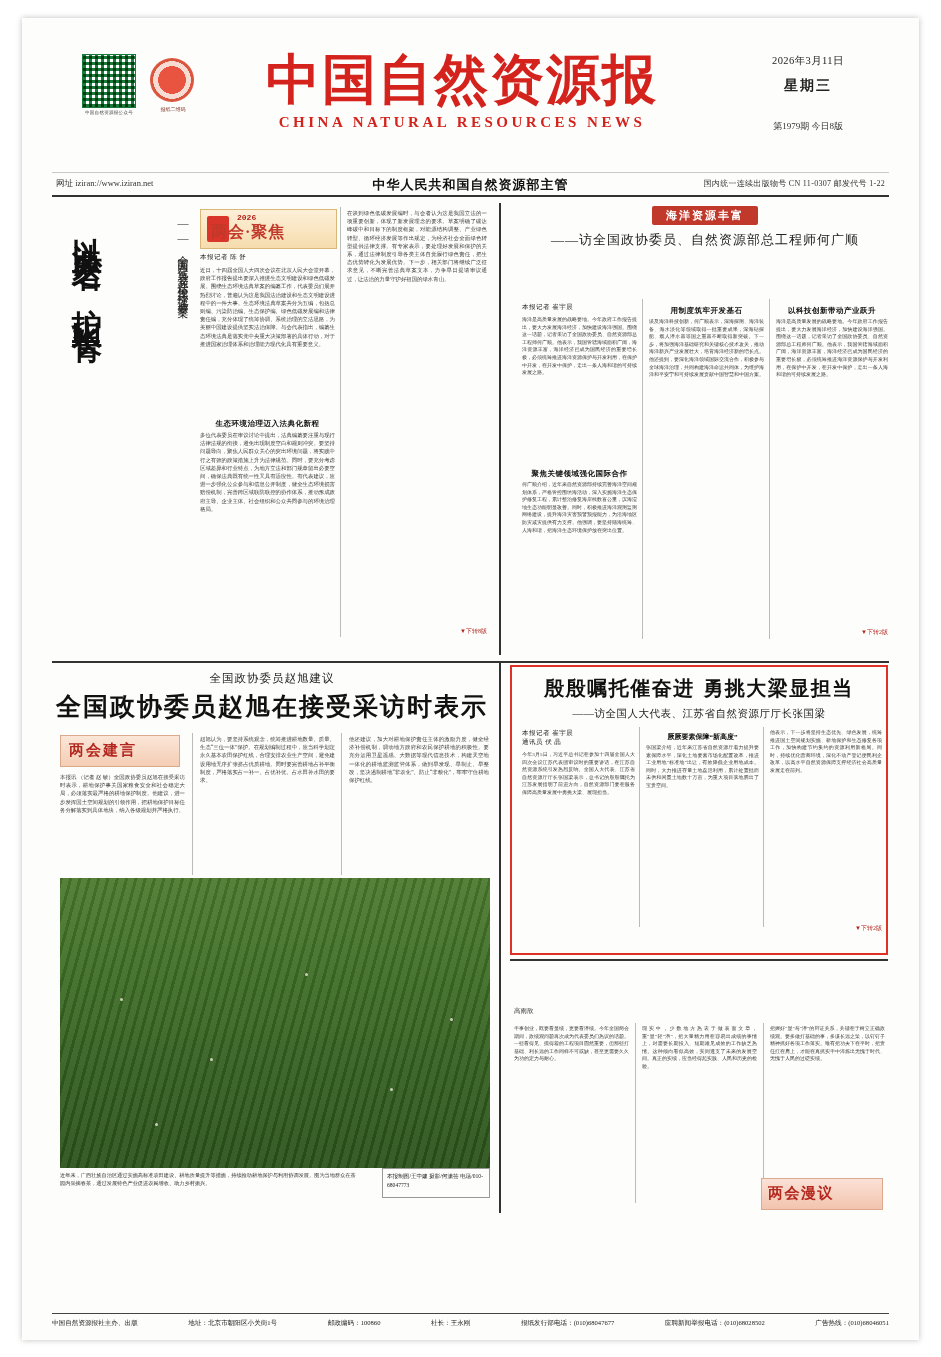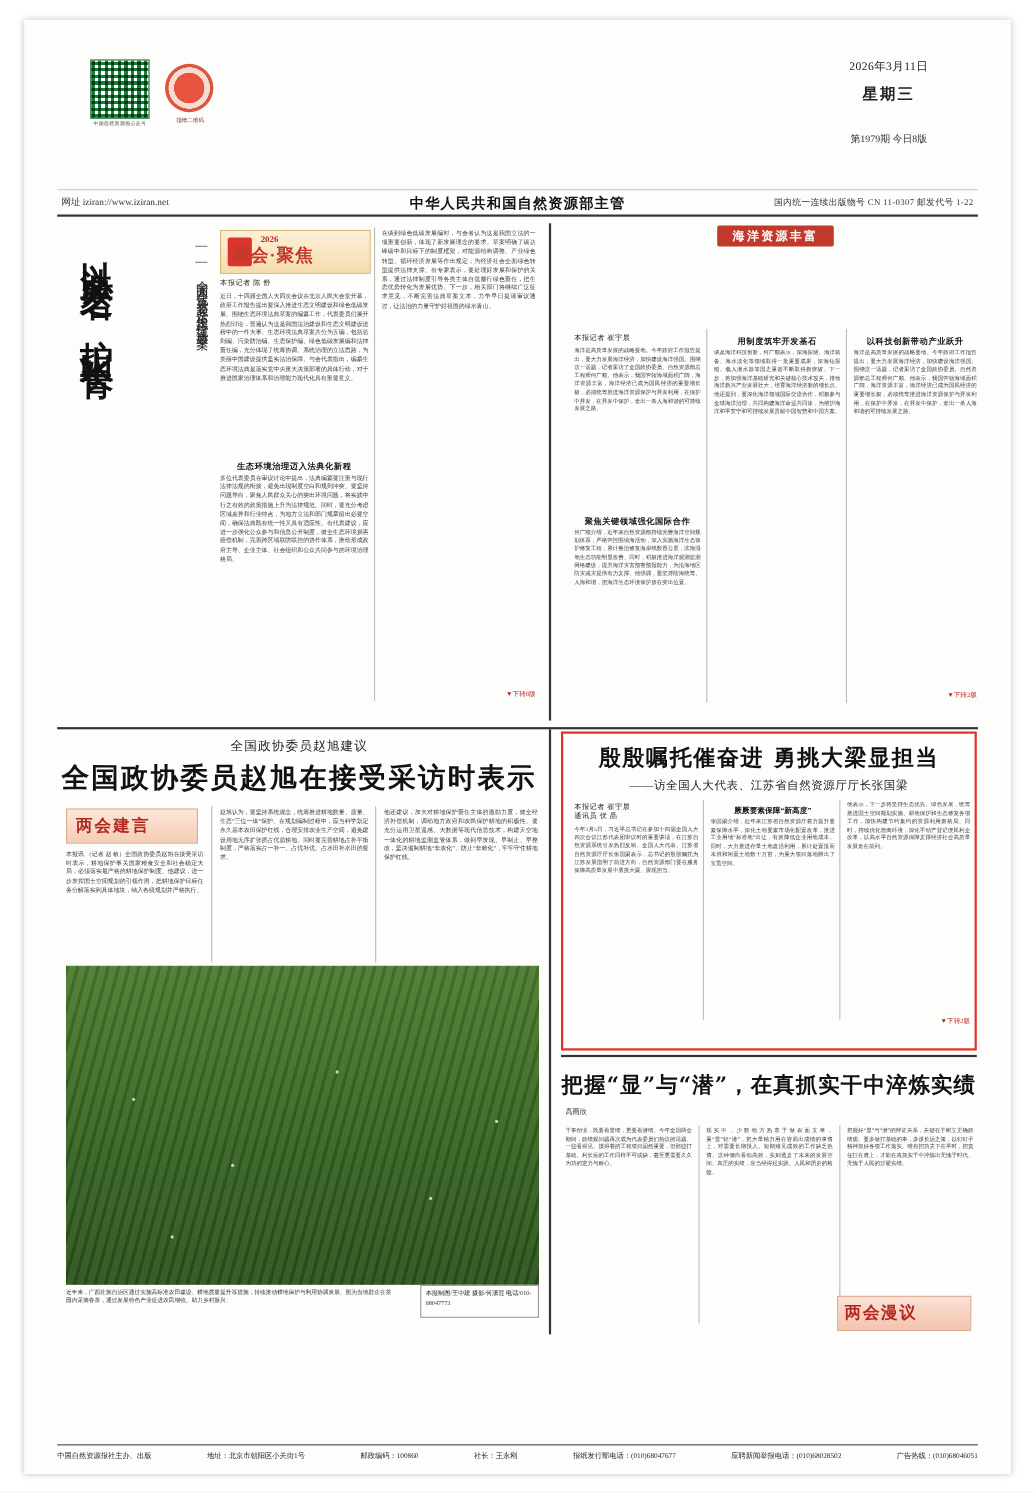--- a/index.html
+++ b/index.html
@@ -194,21 +194,21 @@
 
   .lianghui-banner {
     position: absolute;
     left: 148px; top: 6px;
     width: 135px; height: 38px;
     background: linear-gradient(180deg,#fdf0d8,#f6dcae);
     border: 1px solid #d9b877;
   }
   .lianghui-banner .yr {
     position: absolute; left: 36px; top: 3px;
-    font-size: 8px; color: #b3261e; font-weight: 700;
+    font-size: 8px; color: #b3261e; font-weight: 700; font-family: Liberation Mono, monospace;
   }
   .lianghui-banner .tx {
     position: absolute; left: 10px; top: 12px;
     font-size: 16px; font-weight: 700; color: #c0392b; letter-spacing: 1px;
   }
   .lianghui-banner .dot {
     position: absolute; left: 6px; top: 6px;
     width: 22px; height: 26px;
     background: #d9352a; border-radius: 2px;
   }
@@ -418,20 +418,24 @@
 <div class="page">
   <div class="paper">
     <div class="inner">
 
       <div class="masthead">
         <div class="qr"></div>
         <div class="qr-cap">中国自然资源报公众号</div>
         <div class="seal"></div>
         <div class="seal-cap">报纸二维码</div>
 
+        <div class="title-block">
+          <div class="cn-title">中国自然资源报</div>
+          <div class="en-title">CHINA  NATURAL  RESOURCES  NEWS</div>
+        </div>
 
         <div class="date-block">
           <div class="date-line1">2026年3月11日</div>
           <div class="date-line2">星期三</div>
           <div class="date-line3">第1979期  今日8版</div>
         </div>
       </div>
 
       <div class="rule-row">
         <div class="left">网址 iziran://www.iziran.net</div>
@@ -462,20 +466,21 @@
 
         <div style="position:absolute;left:295px;top:6px;width:140px;">
           <div class="fill" style="height:418px">在谈到绿色低碳发展编时，与会者认为这是我国立法的一项重要创新，体现了新发展理念的要求。草案明确了碳达峰碳中和目标下的制度框架，对能源结构调整、产业绿色转型、循环经济发展等作出规定，为经济社会全面绿色转型提供法律支撑。有专家表示，要处理好发展和保护的关系，通过法律制度引导各类主体自觉履行绿色责任，把生态优势转化为发展优势。下一步，相关部门将继续广泛征求意见，不断完善法典草案文本，力争早日提请审议通过，让法治的力量守护好祖国的绿水青山。</div>
           <div class="cont-mark">▼下转8版</div>
         </div>
 
         <div class="colsep" style="left:288px;top:4px;height:430px;"></div>
 
         <div class="dbwy-header">
           <span class="dbwy-tag">海洋资源丰富</span>
+          <div class="headline-1-sub">——访全国政协委员、自然资源部总工程师何广顺</div>
         </div>
 
         <div style="position:absolute;left:470px;top:100px;width:115px;">
           <div class="byline" style="position:static">本报记者  崔宇晨</div>
           <div class="fill tiny" style="height:150px;margin-top:4px">海洋是高质量发展的战略要地。今年政府工作报告提出，要大力发展海洋经济，加快建设海洋强国。围绕这一话题，记者采访了全国政协委员、自然资源部总工程师何广顺。他表示，我国管辖海域面积广阔，海洋资源丰富，海洋经济已成为国民经济的重要增长极，必须统筹推进海洋资源保护与开发利用，在保护中开发，在开发中保护，走出一条人海和谐的可持续发展之路。</div>
           <div class="subhead-box">聚焦关键领域强化国际合作</div>
           <div class="fill tiny" style="height:160px">何广顺介绍，近年来自然资源部持续完善海洋空间规划体系，严格管控围填海活动，深入实施海洋生态保护修复工程，累计整治修复海岸线数百公里，滨海湿地生态功能明显改善。同时，积极推进海洋观测监测网络建设，提升海洋灾害预警预报能力，为沿海地区防灾减灾提供有力支撑。他强调，要坚持陆海统筹、人海和谐，把海洋生态环境保护放在突出位置。</div>
         </div>
 
         <div style="position:absolute;left:597px;top:100px;width:115px;">
@@ -546,21 +551,20 @@
             <div class="cont-mark">▼下转2版</div>
           </div>
           <div class="colsep" style="left:127px;top:60px;height:200px;"></div>
           <div class="colsep" style="left:251px;top:60px;height:200px;"></div>
         </div>
 
         <div style="position:absolute;left:458px;top:296px;width:378px;border-top:2px solid #333;"></div>
       </div>
 
       <div class="bot-section">
-        <div class="headline-4">把握“显”与“潜”，在真抓实干中淬炼实绩</div>
         <div class="author-4">高雨欣</div>
 
         <div style="position:absolute;left:462px;top:56px;width:115px;">
           <div class="fill tiny" style="height:175px">干事创业，既要看显绩，更要看潜绩。今年全国两会期间，政绩观问题再次成为代表委员们热议的话题。一些看得见、摸得着的工程项目固然重要，但那些打基础、利长远的工作同样不可或缺，甚至更需要久久为功的定力与耐心。</div>
         </div>
         <div style="position:absolute;left:590px;top:56px;width:115px;">
           <div class="fill tiny" style="height:175px">现实中，少数地方热衷于做表面文章，重“显”轻“潜”，把大量精力用在容易出成绩的事情上，对需要长期投入、短期难见成效的工作缺乏热情。这种倾向看似高效，实则透支了未来的发展空间。真正的实绩，应当经得起实践、人民和历史的检验。</div>
         </div>
         <div style="position:absolute;left:718px;top:56px;width:115px;">
           <div class="fill tiny" style="height:130px">把握好“显”与“潜”的辩证关系，关键在于树立正确政绩观。要多做打基础的事，多谋长远之策，以钉钉子精神抓好各项工作落实。唯有把功夫下在平时，把责任扛在肩上，才能在真抓实干中淬炼出无愧于时代、无愧于人民的过硬实绩。</div>

